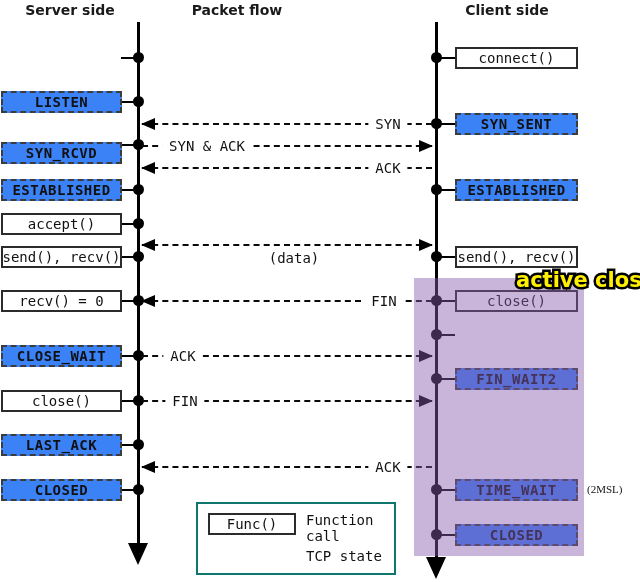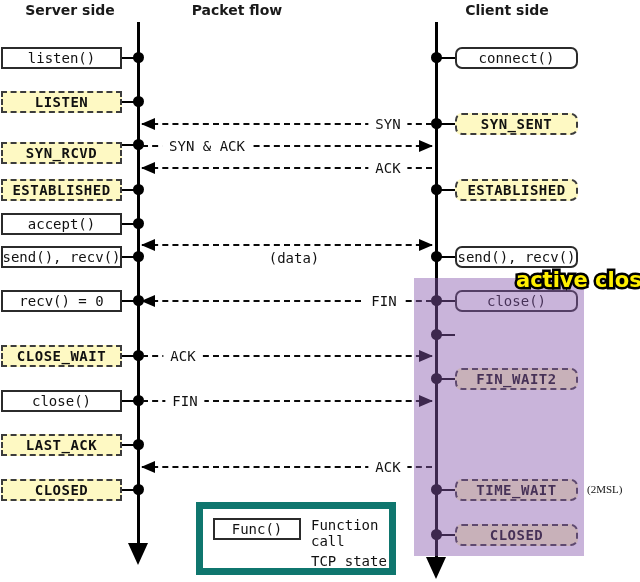--- a/index.html
+++ b/index.html
@@ -8,41 +8,41 @@
   .hdr{position:absolute;top:2px;transform:translateX(-50%);
        font-family:"DejaVu Sans",sans-serif;font-weight:700;font-size:14px;color:#1a1a1a;white-space:nowrap;}
   .tline{position:absolute;width:3px;background:#000;}
   .tarrow{position:absolute;width:0;height:0;border-left:10px solid transparent;
           border-right:10px solid transparent;border-top:22px solid #000;}
   .dot{position:absolute;width:11px;height:11px;border-radius:50%;background:#000;}
   .conn{position:absolute;height:2px;background:#000;}
   .box{position:absolute;height:22px;box-sizing:border-box;display:flex;align-items:center;
        justify-content:center;font-size:14px;white-space:nowrap;background:#fff;}
   .srv{left:1px;width:121px;}
-  .cli{left:455px;width:123px;border-radius:7px;}
+  .cli{left:455px;width:123px;}
   .func{border:2px solid #2b2b2b;background:#fff;}
-  .state{border:2px dashed #3c3c3c;background:#fef9c3;font-weight:700;letter-spacing:.5px;}
+  .state{border:2px dashed #3c3c3c;background:#3b82f6;font-weight:700;letter-spacing:.5px;}
   .pkt{position:absolute;left:142px;width:290px;height:2px;}
   .dashline{position:absolute;left:0;right:0;top:0;border-top:2px dashed #0a0a0a;}
   .head-l{position:absolute;left:-1px;top:-5px;width:0;height:0;
           border-top:6px solid transparent;border-bottom:6px solid transparent;border-right:14px solid #000;}
   .head-r{position:absolute;right:-1px;top:-5px;width:0;height:0;
           border-top:6px solid transparent;border-bottom:6px solid transparent;border-left:14px solid #000;}
   .plabel{position:absolute;top:-8px;transform:translateX(-50%);background:#fff;
           padding:0 7px;font-size:14px;line-height:18px;white-space:nowrap;}
   .plabel.below{top:5px;background:transparent;padding:0 4px;}
   .overlay{position:absolute;left:414px;top:278px;width:170px;height:278px;
            background:rgba(135,88,173,0.45);z-index:50;pointer-events:none;}
   .active-close{position:absolute;left:516px;top:268px;z-index:60;
                 font-family:"DejaVu Sans",sans-serif;font-weight:700;font-size:21px;
                 color:#ffef00;white-space:nowrap;
                 -webkit-text-stroke:5px #000;paint-order:stroke fill;}
   .msl{position:absolute;left:587px;top:483px;font-size:11px;color:#111;z-index:10;font-family:Liberation Serif, serif;}
   .legend{position:absolute;left:196px;top:502px;width:200px;height:73px;box-sizing:border-box;
-          border:7px solid #0f766e;background:#fff;z-index:10;}
+          border:2px solid #0f766e;background:#fff;z-index:10;}
   .legend .sample{position:absolute;left:10px;width:88px;height:22px;}
   .legend .ltext{position:absolute;left:108px;font-size:14px;line-height:16px;width:86px;}
 </style>
 </head>
 <body>
 
 <div id="stage">
 
   <div class="hdr" style="left:70px">Server side</div>
   <div class="hdr" style="left:237px">Packet flow</div>
@@ -68,21 +68,20 @@
   <div class="conn" style="left:438px;top:57px;width:17px"></div>
   <div class="conn" style="left:438px;top:123px;width:17px"></div>
   <div class="conn" style="left:438px;top:189px;width:17px"></div>
   <div class="conn" style="left:438px;top:256px;width:17px"></div>
   <div class="conn" style="left:438px;top:300px;width:17px"></div>
   <div class="conn" style="left:438px;top:334px;width:17px"></div>
   <div class="conn" style="left:438px;top:378px;width:17px"></div>
   <div class="conn" style="left:438px;top:489px;width:17px"></div>
   <div class="conn" style="left:438px;top:534px;width:17px"></div>
 
-  <div class="box srv func" style="top:47px">listen()</div>
   <div class="box srv state" style="top:91px">LISTEN</div>
   <div class="box srv state" style="top:142px">SYN_RCVD</div>
   <div class="box srv state" style="top:179px">ESTABLISHED</div>
   <div class="box srv func" style="top:213px">accept()</div>
   <div class="box srv func" style="top:246px">send(), recv()</div>
   <div class="box srv func" style="top:290px">recv() = 0</div>
   <div class="box srv state" style="top:345px">CLOSE_WAIT</div>
   <div class="box srv func" style="top:390px">close()</div>
   <div class="box srv state" style="top:434px">LAST_ACK</div>
   <div class="box srv state" style="top:479px">CLOSED</div>

